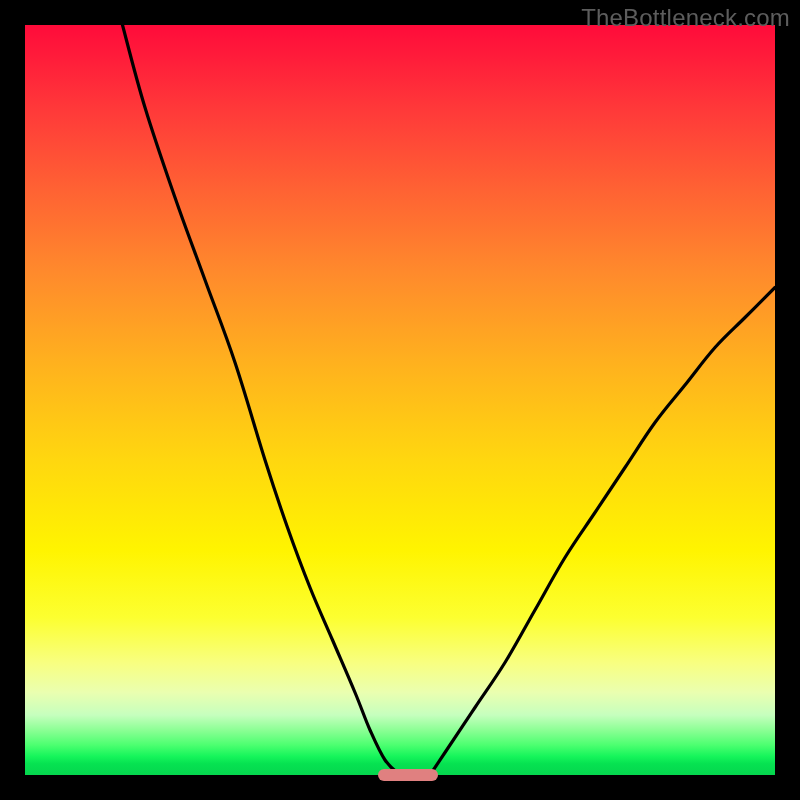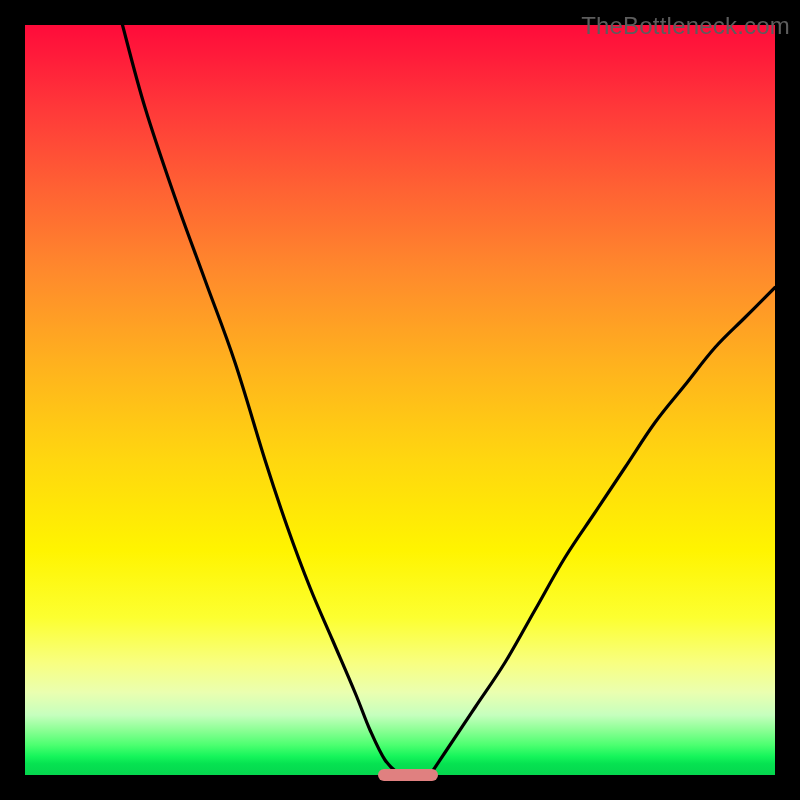--- a/index.html
+++ b/index.html
@@ -55,21 +55,21 @@
   .marker {
     position: absolute;
     height: 12px;
     border-radius: 6px;
     background: #e08080; 
     bottom: 0;
     transform: translateY(50%);
   }
   .attribution {
     position: absolute;
-    top: 12px;
+    top: 4px;
     right: 10px;
     color: #5d5d5d;
     font-size: 24px;
     letter-spacing: 0.2px;
   }
 </style>
 </head>
 <body>
 
 <div class="frame">

